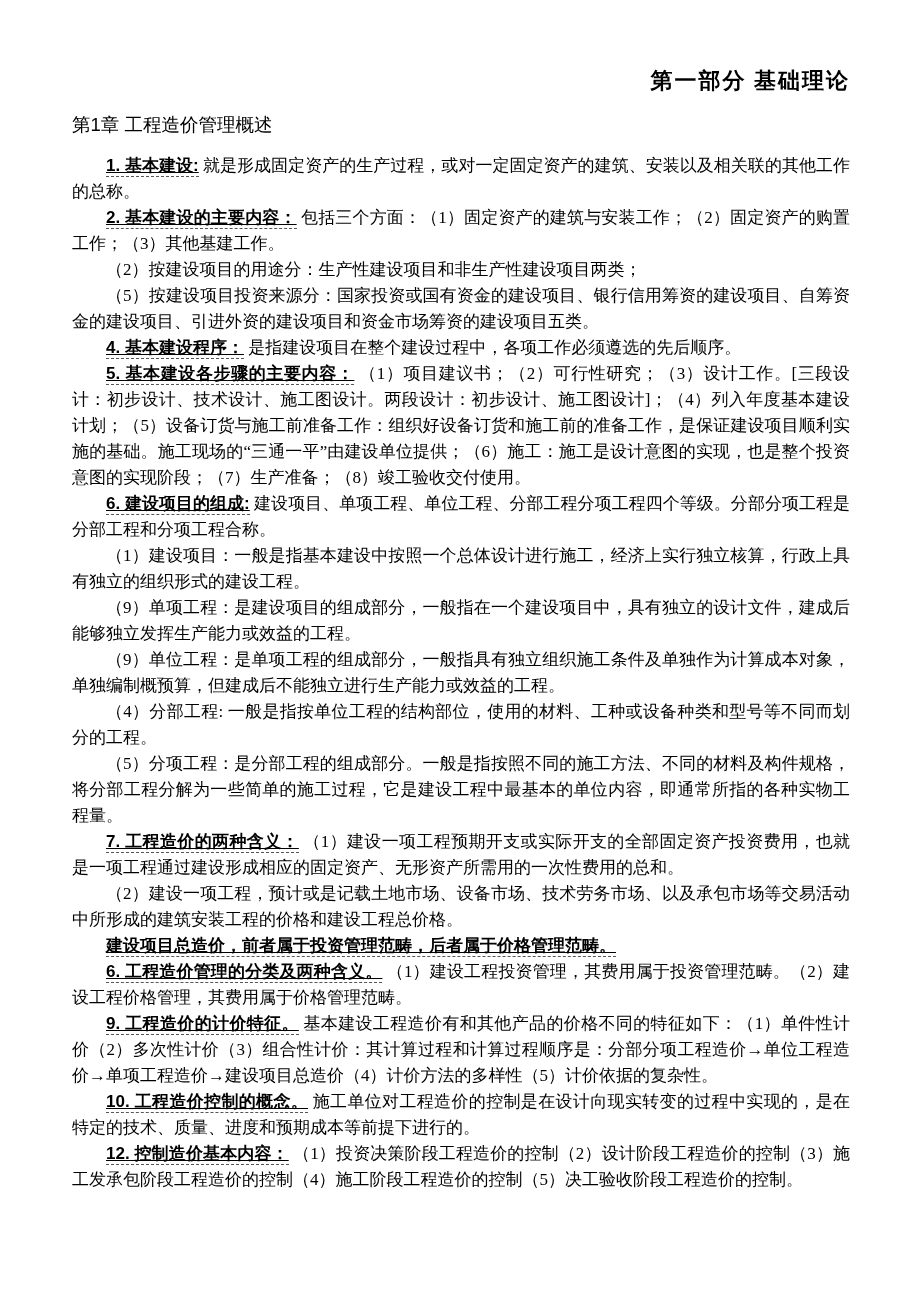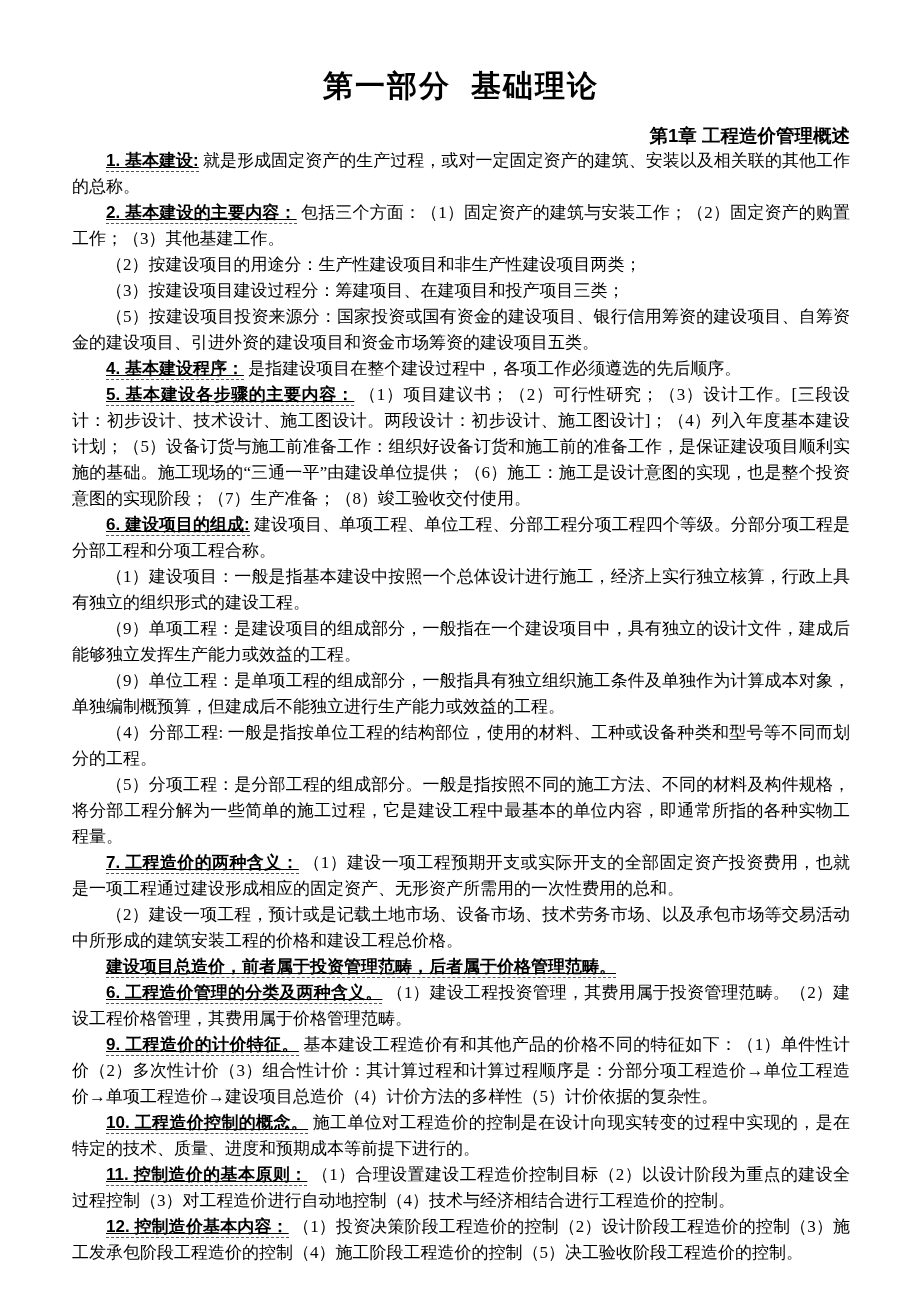--- a/index.html
+++ b/index.html
@@ -13,31 +13,31 @@
   .page {
     box-sizing: border-box;
     width: 920px;
     min-height: 1302px;
     padding: 66px 70px 40px 72px;
     background: #ffffff;
     font-family: "Liberation Serif", "DejaVu Serif", serif;
   }
   .doc-title {
     margin: 0 0 16px 0;
-    text-align: center;
-    font-size: 30px;
+    text-align: right;
+    font-size: 22px;
     font-weight: 700;
     letter-spacing: 2px;
-    font-family: Liberation Mono, monospace;
+    font-family: Liberation Serif, serif;
   }
   .chapter-title {
-    margin: 0 0 0 0;
-    text-align: right;
+    margin: 0 0 16px 0;
+    text-align: left;
     font-size: 18.5px;
-    font-weight: 700;
+    font-weight: 400;
     font-family: "Liberation Sans", "DejaVu Sans", sans-serif;
   }
   .para {
     margin: 0;
     text-indent: 2em;
     font-size: 17px;
     line-height: 26px;
     text-align: justify;
     word-break: break-all;
   }
@@ -52,32 +52,30 @@
 </head>
 <body>
 
 <div class="page">
   <h1 class="doc-title">第一部分 基础理论</h1>
   <h2 class="chapter-title">第1章 工程造价管理概述</h2>
   <div>
       <p class="para"><span class="hd">1. 基本建设:</span> <span class="">就是形成固定资产的生产过程，或对一定固定资产的建筑、安装以及相关联的其他工作的总称。</span></p>
       <p class="para"><span class="hd">2. 基本建设的主要内容：</span> <span class="">包括三个方面：（1）固定资产的建筑与安装工作；（2）固定资产的购置工作；（3）其他基建工作。</span></p>
       <p class="para"><span class="">（2）按建设项目的用途分：生产性建设项目和非生产性建设项目两类；</span></p>
-      <p class="para"><span class="">（3）按建设项目建设过程分：筹建项目、在建项目和投产项目三类；</span></p>
       <p class="para"><span class="">（5）按建设项目投资来源分：国家投资或国有资金的建设项目、银行信用筹资的建设项目、自筹资金的建设项目、引进外资的建设项目和资金市场筹资的建设项目五类。</span></p>
       <p class="para"><span class="hd">4. 基本建设程序：</span> <span class="">是指建设项目在整个建设过程中，各项工作必须遵选的先后顺序。</span></p>
       <p class="para"><span class="hd">5. 基本建设各步骤的主要内容：</span> <span class="">（1）项目建议书；（2）可行性研究；（3）设计工作。[三段设计：初步设计、技术设计、施工图设计。两段设计：初步设计、施工图设计]；（4）列入年度基本建设计划；（5）设备订货与施工前准备工作：组织好设备订货和施工前的准备工作，是保证建设项目顺利实施的基础。施工现场的“三通一平”由建设单位提供；（6）施工：施工是设计意图的实现，也是整个投资意图的实现阶段；（7）生产准备；（8）竣工验收交付使用。</span></p>
       <p class="para"><span class="hd">6. 建设项目的组成:</span> <span class="">建设项目、单项工程、单位工程、分部工程分项工程四个等级。分部分项工程是分部工程和分项工程合称。</span></p>
       <p class="para"><span class="">（1）建设项目：一般是指基本建设中按照一个总体设计进行施工，经济上实行独立核算，行政上具有独立的组织形式的建设工程。</span></p>
       <p class="para"><span class="">（9）单项工程：是建设项目的组成部分，一般指在一个建设项目中，具有独立的设计文件，建成后能够独立发挥生产能力或效益的工程。</span></p>
       <p class="para"><span class="">（9）单位工程：是单项工程的组成部分，一般指具有独立组织施工条件及单独作为计算成本对象，单独编制概预算，但建成后不能独立进行生产能力或效益的工程。</span></p>
       <p class="para"><span class="">（4）分部工程: 一般是指按单位工程的结构部位，使用的材料、工种或设备种类和型号等不同而划分的工程。</span></p>
       <p class="para"><span class="">（5）分项工程：是分部工程的组成部分。一般是指按照不同的施工方法、不同的材料及构件规格，将分部工程分解为一些简单的施工过程，它是建设工程中最基本的单位内容，即通常所指的各种实物工程量。</span></p>
       <p class="para"><span class="hd">7. 工程造价的两种含义：</span> <span class="">（1）建设一项工程预期开支或实际开支的全部固定资产投资费用，也就是一项工程通过建设形成相应的固定资产、无形资产所需用的一次性费用的总和。</span></p>
       <p class="para"><span class="">（2）建设一项工程，预计或是记载土地市场、设备市场、技术劳务市场、以及承包市场等交易活动中所形成的建筑安装工程的价格和建设工程总价格。</span></p>
       <p class="para"><span class="hd">建设项目总造价，前者属于投资管理范畴，后者属于价格管理范畴。</span></p>
       <p class="para"><span class="hd">6. 工程造价管理的分类及两种含义。</span> <span class="">（1）建设工程投资管理，其费用属于投资管理范畴。（2）建设工程价格管理，其费用属于价格管理范畴。</span></p>
       <p class="para"><span class="hd">9. 工程造价的计价特征。</span> <span class="">基本建设工程造价有和其他产品的价格不同的特征如下：（1）单件性计价（2）多次性计价（3）组合性计价：其计算过程和计算过程顺序是：分部分项工程造价→单位工程造价→单项工程造价→建设项目总造价（4）计价方法的多样性（5）计价依据的复杂性。</span></p>
       <p class="para"><span class="hd">10. 工程造价控制的概念。</span> <span class="">施工单位对工程造价的控制是在设计向现实转变的过程中实现的，是在特定的技术、质量、进度和预期成本等前提下进行的。</span></p>
-      <p class="para"><span class="hd">11. 控制造价的基本原则：</span> <span class="">（1）合理设置建设工程造价控制目标（2）以设计阶段为重点的建设全过程控制（3）对工程造价进行自动地控制（4）技术与经济相结合进行工程造价的控制。</span></p>
       <p class="para"><span class="hd">12. 控制造价基本内容：</span> <span class="">（1）投资决策阶段工程造价的控制（2）设计阶段工程造价的控制（3）施工发承包阶段工程造价的控制（4）施工阶段工程造价的控制（5）决工验收阶段工程造价的控制。</span></p>
     </div>
 </div>
 
 </body></html>

